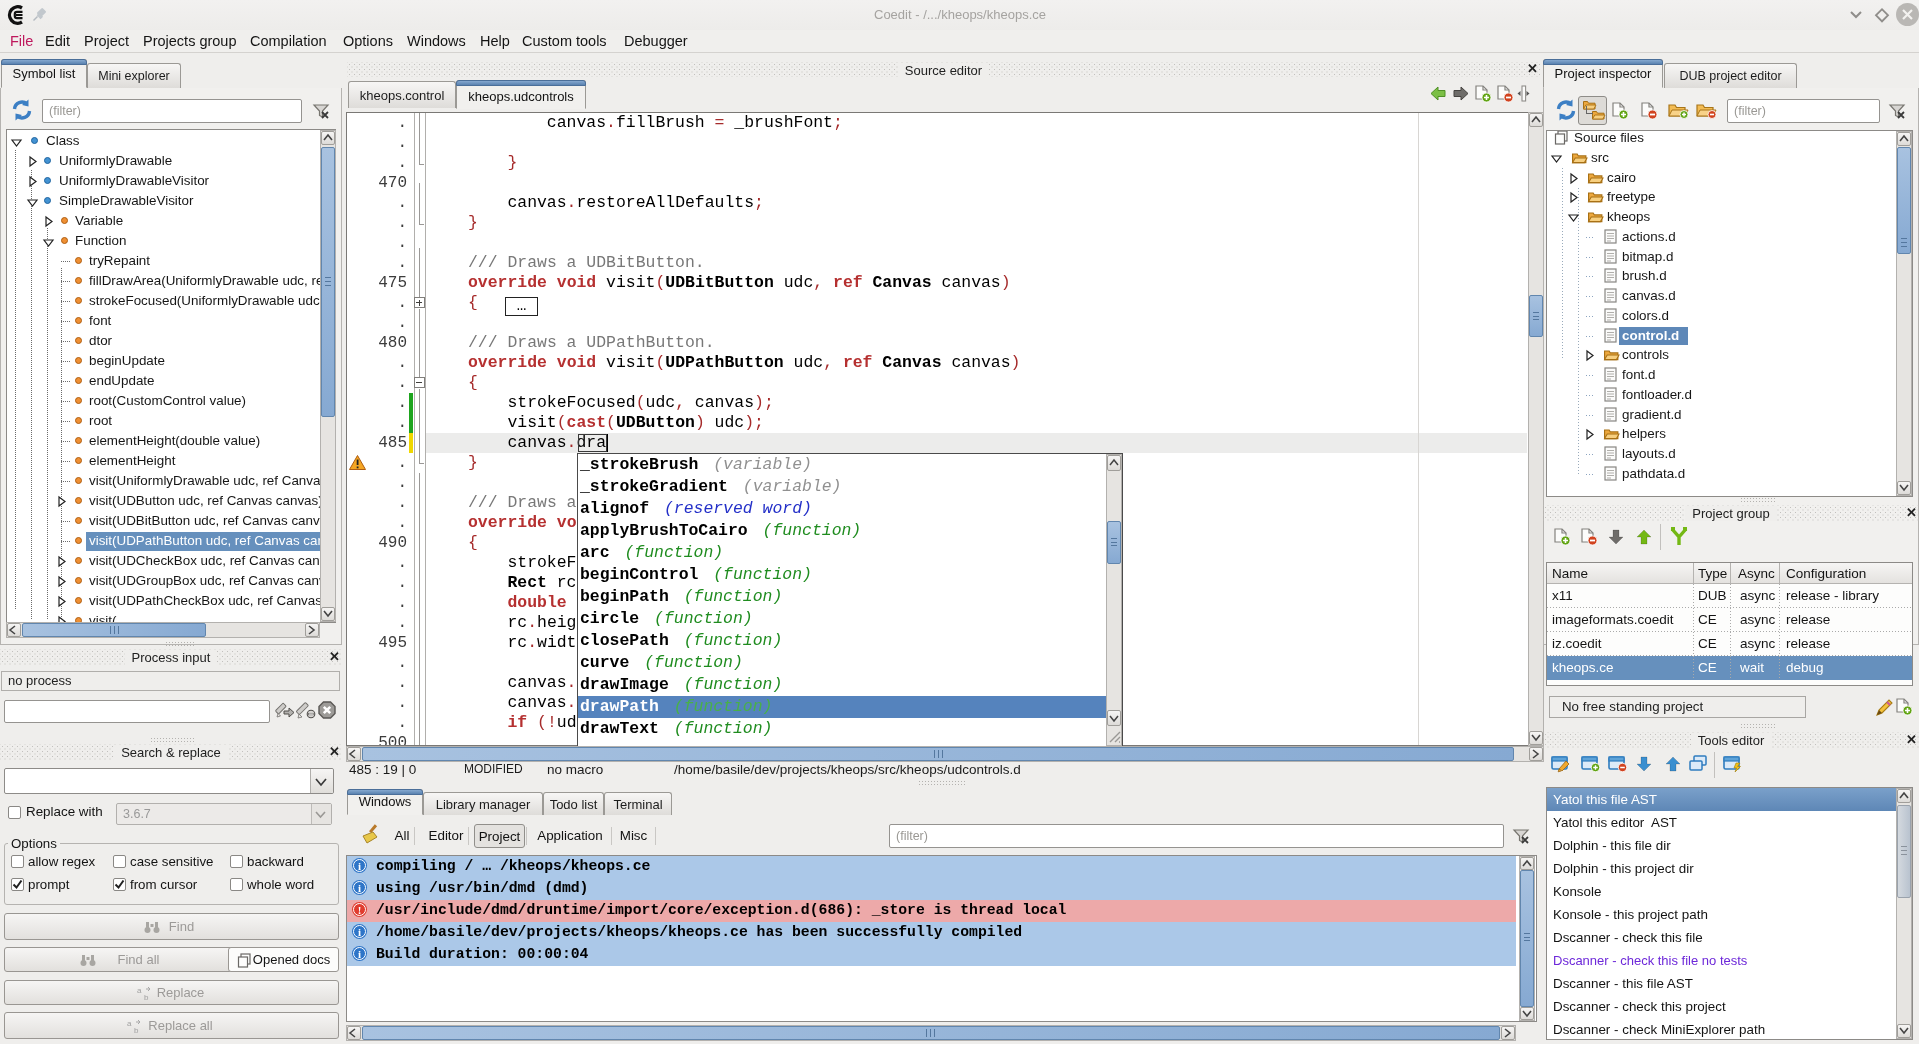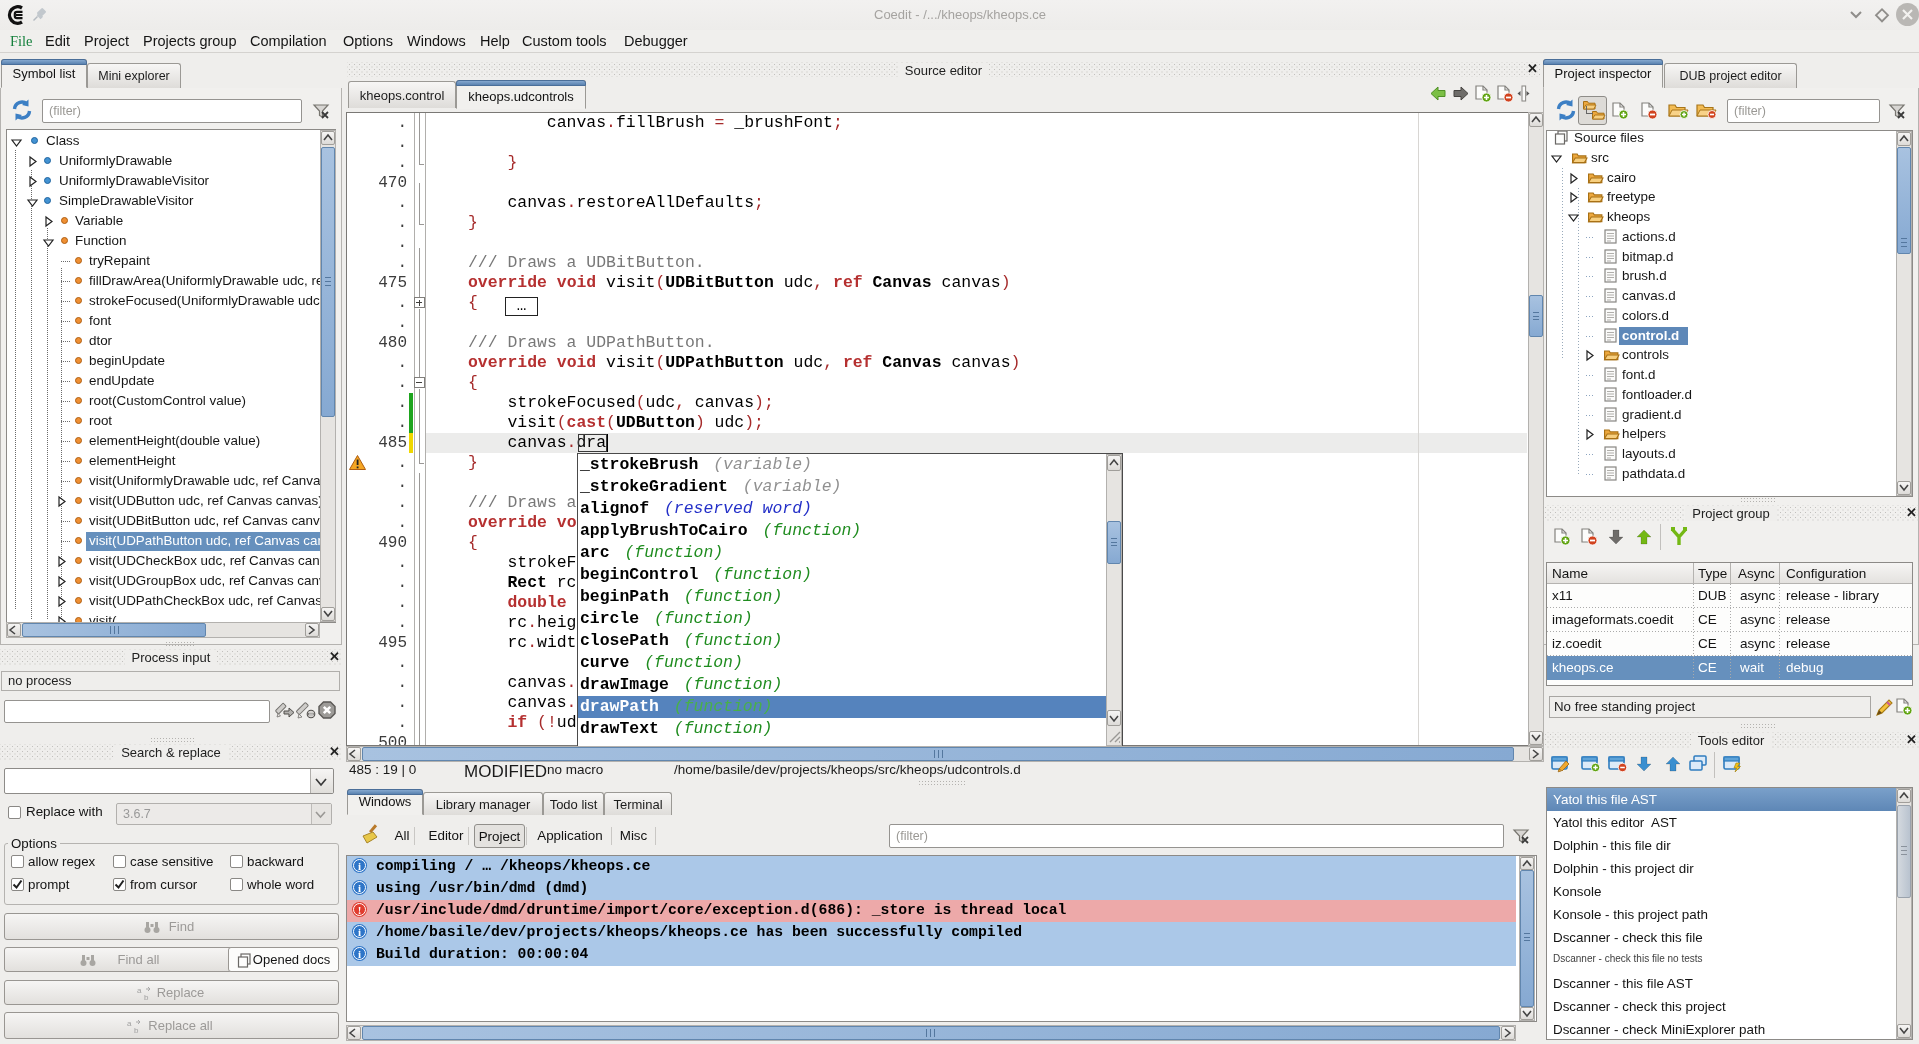--- a/index.html
+++ b/index.html
@@ -47,21 +47,21 @@
     <path d="M3 3 L8 8 L13 3" fill="none" stroke="#8f8d8a" stroke-width="2"></path>
   </svg>
 <svg class="abs" style="left:1874px;top:7px" width="16" height="16" viewBox="0 0 16 16">
     <rect x="4" y="4" width="8.5" height="8.5" fill="none" stroke="#8f8d8a" stroke-width="1.8" transform="rotate(45 8 8)"></rect>
   </svg>
 <div class="abs" style="left:1896px;top:3px;width:23px;height:23px;border-radius:50%;background:#b9b7b4"></div>
 <svg class="abs" style="left:1901px;top:8px" width="13" height="13" viewBox="0 0 13 13">
     <path d="M2 2 L11 11 M11 2 L2 11" stroke="#f2f1ef" stroke-width="2.2"></path>
   </svg>
 <div class="abs" style="left:0px;top:30px;width:1919px;height:23px;background:#f0efed;border-bottom:1px solid #d4d2cf;"></div>
-<div class="abs" style="left:10px;top:33px;width:150px;height:18px;font-size:14.5px;color:#15803d;width:auto;font-family:Liberation Serif, serif;">File</div>
+<div class="abs" style="left:10px;top:33px;width:150px;height:18px;font-size:14.5px;color:#be185d;width:auto;">File</div>
 <div class="abs" style="left:45px;top:33px;width:150px;height:18px;font-size:14.5px;color:#141414;width:auto;">Edit</div>
 <div class="abs" style="left:84px;top:33px;width:150px;height:18px;font-size:14.5px;color:#141414;width:auto;">Project</div>
 <div class="abs" style="left:143px;top:33px;width:150px;height:18px;font-size:14.5px;color:#141414;width:auto;">Projects group</div>
 <div class="abs" style="left:250px;top:33px;width:150px;height:18px;font-size:14.5px;color:#141414;width:auto;">Compilation</div>
 <div class="abs" style="left:343px;top:33px;width:150px;height:18px;font-size:14.5px;color:#141414;width:auto;">Options</div>
 <div class="abs" style="left:407px;top:33px;width:150px;height:18px;font-size:14.5px;color:#141414;width:auto;">Windows</div>
 <div class="abs" style="left:480px;top:33px;width:150px;height:18px;font-size:14.5px;color:#141414;width:auto;">Help</div>
 <div class="abs" style="left:522px;top:33px;width:150px;height:18px;font-size:14.5px;color:#141414;width:auto;">Custom tools</div>
 <div class="abs" style="left:624px;top:33px;width:150px;height:18px;font-size:14.5px;color:#141414;width:auto;">Debugger</div>
 <div class="tab" style="left:87px;top:63px;width:94px;height:25px;font-size:12.5px;line-height:25px">Mini explorer</div>
@@ -471,21 +471,21 @@
     <path d="M0 1 L4 6 L8 1" fill="none" stroke="#444" stroke-width="1.6"></path>
   </svg>
 <div class="thumbbv" style="left:1529px;top:295px;width:14px;height:42px"></div>
 <div class="grip" style="left:1533px;top:312px;width:6px;height:8px">
     <i></i>
     <i></i>
     <i></i>
   </div>
 <div class="abs" style="left:346px;top:763px;width:1198px;height:24px;background:#efeeec;"></div>
 <div class="abs" style="left:349px;top:762px;width:700px;height:16px;font-size:13.5px;color:#1a1a1a;width:auto;">485 : 19 | 0</div>
-<div class="abs" style="left:464px;top:762px;width:700px;height:16px;font-size:17px;color:#1a1a1a;width:auto;">MODIFIED</div>
+<div class="abs" style="left:464px;top:762px;width:700px;height:16px;font-size:12px;color:#1a1a1a;width:auto;">MODIFIED</div>
 <div class="abs" style="left:547px;top:762px;width:700px;height:16px;font-size:13.5px;color:#1a1a1a;width:auto;">no macro</div>
 <div class="abs" style="left:674px;top:762px;width:700px;height:16px;font-size:13.5px;color:#1a1a1a;width:auto;">/home/basile/dev/projects/kheops/src/kheops/udcontrols.d</div>
 <div class="abs" style="left:918px;top:780px;width:48px;height:6px;background-image:radial-gradient(#b4b2af 0.8px,transparent 1px);background-size:3px 3px"></div>
 <div class="tab" style="left:423px;top:792px;width:120px;height:23px;font-size:13px;line-height:23px">Library manager</div>
 <div class="tab" style="left:543px;top:792px;width:61px;height:23px;font-size:13px;line-height:23px">Todo list</div>
 <div class="tab" style="left:604px;top:792px;width:68px;height:23px;font-size:13px;line-height:23px">Terminal</div>
 <div class="tabact" style="left:347px;top:789px;width:76px;height:26px;font-size:13px;line-height:24px">Windows</div>
 <svg class="abs" style="left:359px;top:823px" width="22" height="22" viewBox="0 0 22 22">
     <rect x="13" y="1" width="3" height="9" transform="rotate(40 14 5)" fill="#b97a2a"></rect>
     <path d="M4 13 L14 9 L18 14 L8 20 Z" fill="#e8c84a" stroke="#a8852a" stroke-width="1"></path>
@@ -791,21 +791,21 @@
 <div class="abs" style="left:1786px;top:636px;width:200px;height:15px;font-size:13.5px;color:#141414;width:auto;">release</div>
 <div class="abs" style="left:1547px;top:655px;width:365px;height:1px;background-image:linear-gradient(90deg,#aaa 1px,transparent 1px);background-size:3px 1px"></div>
 <div class="abs" style="left:1547px;top:656px;width:365px;height:24px;background:#6690bd"></div>
 <div class="abs" style="left:1552px;top:660px;width:200px;height:15px;font-size:13.5px;color:#fff;width:auto;">kheops.ce</div>
 <div class="abs" style="left:1698px;top:660px;width:200px;height:15px;font-size:13.5px;color:#fff;width:auto;">CE</div>
 <div class="abs" style="left:1740px;top:660px;width:200px;height:15px;font-size:13.5px;color:#fff;width:auto;">wait</div>
 <div class="abs" style="left:1786px;top:660px;width:200px;height:15px;font-size:13.5px;color:#fff;width:auto;">debug</div>
 <div class="abs" style="left:1693px;top:584px;width:1px;height:96px;background-image:linear-gradient(#aaa 1px,transparent 1px);background-size:1px 3px"></div>
 <div class="abs" style="left:1730px;top:584px;width:1px;height:96px;background-image:linear-gradient(#aaa 1px,transparent 1px);background-size:1px 3px"></div>
 <div class="abs" style="left:1779px;top:584px;width:1px;height:96px;background-image:linear-gradient(#aaa 1px,transparent 1px);background-size:1px 3px"></div>
-<div class="abs" style="left:1549px;top:696px;width:322px;height:22px;background:#efeeec;border:1px solid #a8a6a3;font-size:13.3px;color:#222;line-height:20px;padding-left:4px">No free standing project</div>
+<div class="abs" style="left:1549px;top:696px;width:257px;height:22px;background:#efeeec;border:1px solid #a8a6a3;font-size:13.3px;color:#222;line-height:20px;padding-left:12px">No free standing project</div>
 <svg class="abs" style="left:1875px;top:698px" width="19" height="19" viewBox="0 0 19 19">
     <path d="M2 17 L4 12 L14 2 L17 5 L7 15 Z" fill="#f5c33c" stroke="#a87d14" stroke-width="1.1"></path>
     <path d="M2 17 L4 12 L7 15 Z" fill="#6b4a12"></path>
     <path d="M12 4 L15 7" stroke="#c8589a" stroke-width="2"></path>
   </svg>
 <svg class="abs" style="left:1895px;top:698px" width="18" height="18" viewBox="0 0 18 18">
     <path d="M2 1 L9 1 L13 5 L13 14 L2 14 Z" fill="#fcfcfb" stroke="#84827e" stroke-width="1.2"></path>
     <path d="M9 1 L9 5 L13 5" fill="none" stroke="#84827e" stroke-width="1.2"></path>
     <circle cx="12.5" cy="12.5" r="4.5" fill="#62a414" stroke="#fff" stroke-width="0.8"></circle>
     <path d="M12.5 10 L12.5 15 M10 12.5 L15 12.5" stroke="#fff" stroke-width="1.6"></path>
@@ -848,21 +848,21 @@
   </svg>
 <div class="pane" style="left:1546px;top:787px;width:367px;height:253px"></div>
 <div class="abs" style="left:1547px;top:788px;width:349px;height:23px;background:linear-gradient(#7aa0ca,#5e87b6)"></div>
 <div class="abs" style="left:1553px;top:792px;font-size:13.4px;color:#fff;white-space:pre">Yatol this file AST</div>
 <div class="abs" style="left:1553px;top:815px;font-size:13.4px;color:#141414;white-space:pre">Yatol this editor  AST</div>
 <div class="abs" style="left:1553px;top:838px;font-size:13.4px;color:#141414;white-space:pre">Dolphin - this file dir</div>
 <div class="abs" style="left:1553px;top:861px;font-size:13.4px;color:#141414;white-space:pre">Dolphin - this project dir</div>
 <div class="abs" style="left:1553px;top:884px;font-size:13.4px;color:#141414;white-space:pre">Konsole</div>
 <div class="abs" style="left:1553px;top:907px;font-size:13.4px;color:#141414;white-space:pre">Konsole - this project path</div>
 <div class="abs" style="left:1553px;top:930px;font-size:13.4px;color:#141414;white-space:pre">Dscanner - check this file</div>
-<div class="abs" style="left:1553px;top:953px;font-size:10px;color:#404040;white-space:pre">Dscanner - check this file no tests</div>
+<div class="abs" style="left:1553px;top:953px;font-size:13px;color:#6d28d9;white-space:pre">Dscanner - check this file no tests</div>
 <div class="abs" style="left:1553px;top:976px;font-size:13.4px;color:#141414;white-space:pre">Dscanner - this file AST</div>
 <div class="abs" style="left:1553px;top:999px;font-size:13.4px;color:#141414;white-space:pre">Dscanner - check this project</div>
 <div class="abs" style="left:1553px;top:1022px;font-size:13.4px;color:#141414;white-space:pre">Dscanner - check MiniExplorer path</div>
 <div class="trough" style="left:1896px;top:788px;width:16px;height:251px"></div>
 <div class="sbtn" style="left:1897px;top:789px;width:14px;height:14px"></div>
 <svg class="abs" style="left:1900px;top:793px" width="8" height="6" viewBox="0 0 8 6">
     <path d="M0 5 L4 0 L8 5" fill="none" stroke="#444" stroke-width="1.6"></path>
   </svg>
 <div class="sbtn" style="left:1897px;top:1024px;width:14px;height:14px"></div>
 <svg class="abs" style="left:1900px;top:1027px" width="8" height="6" viewBox="0 0 8 6">

